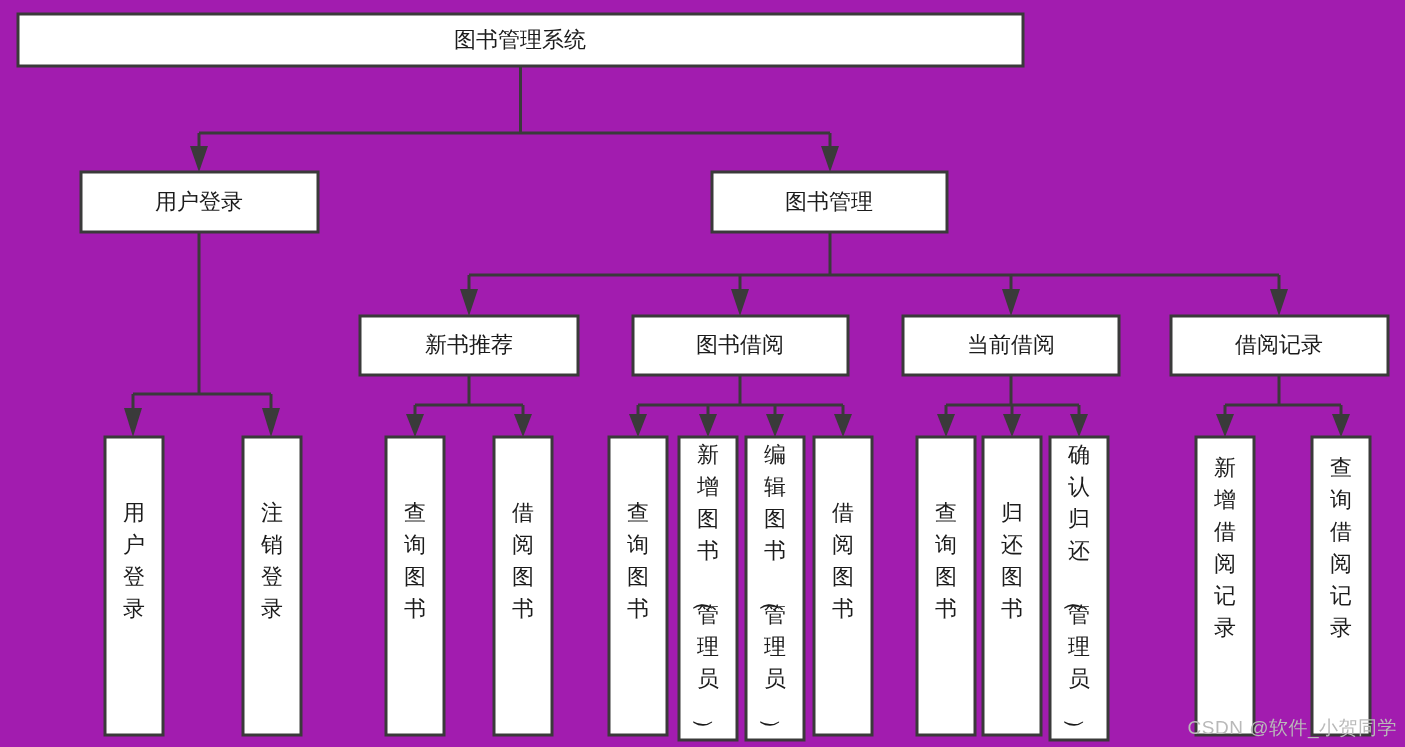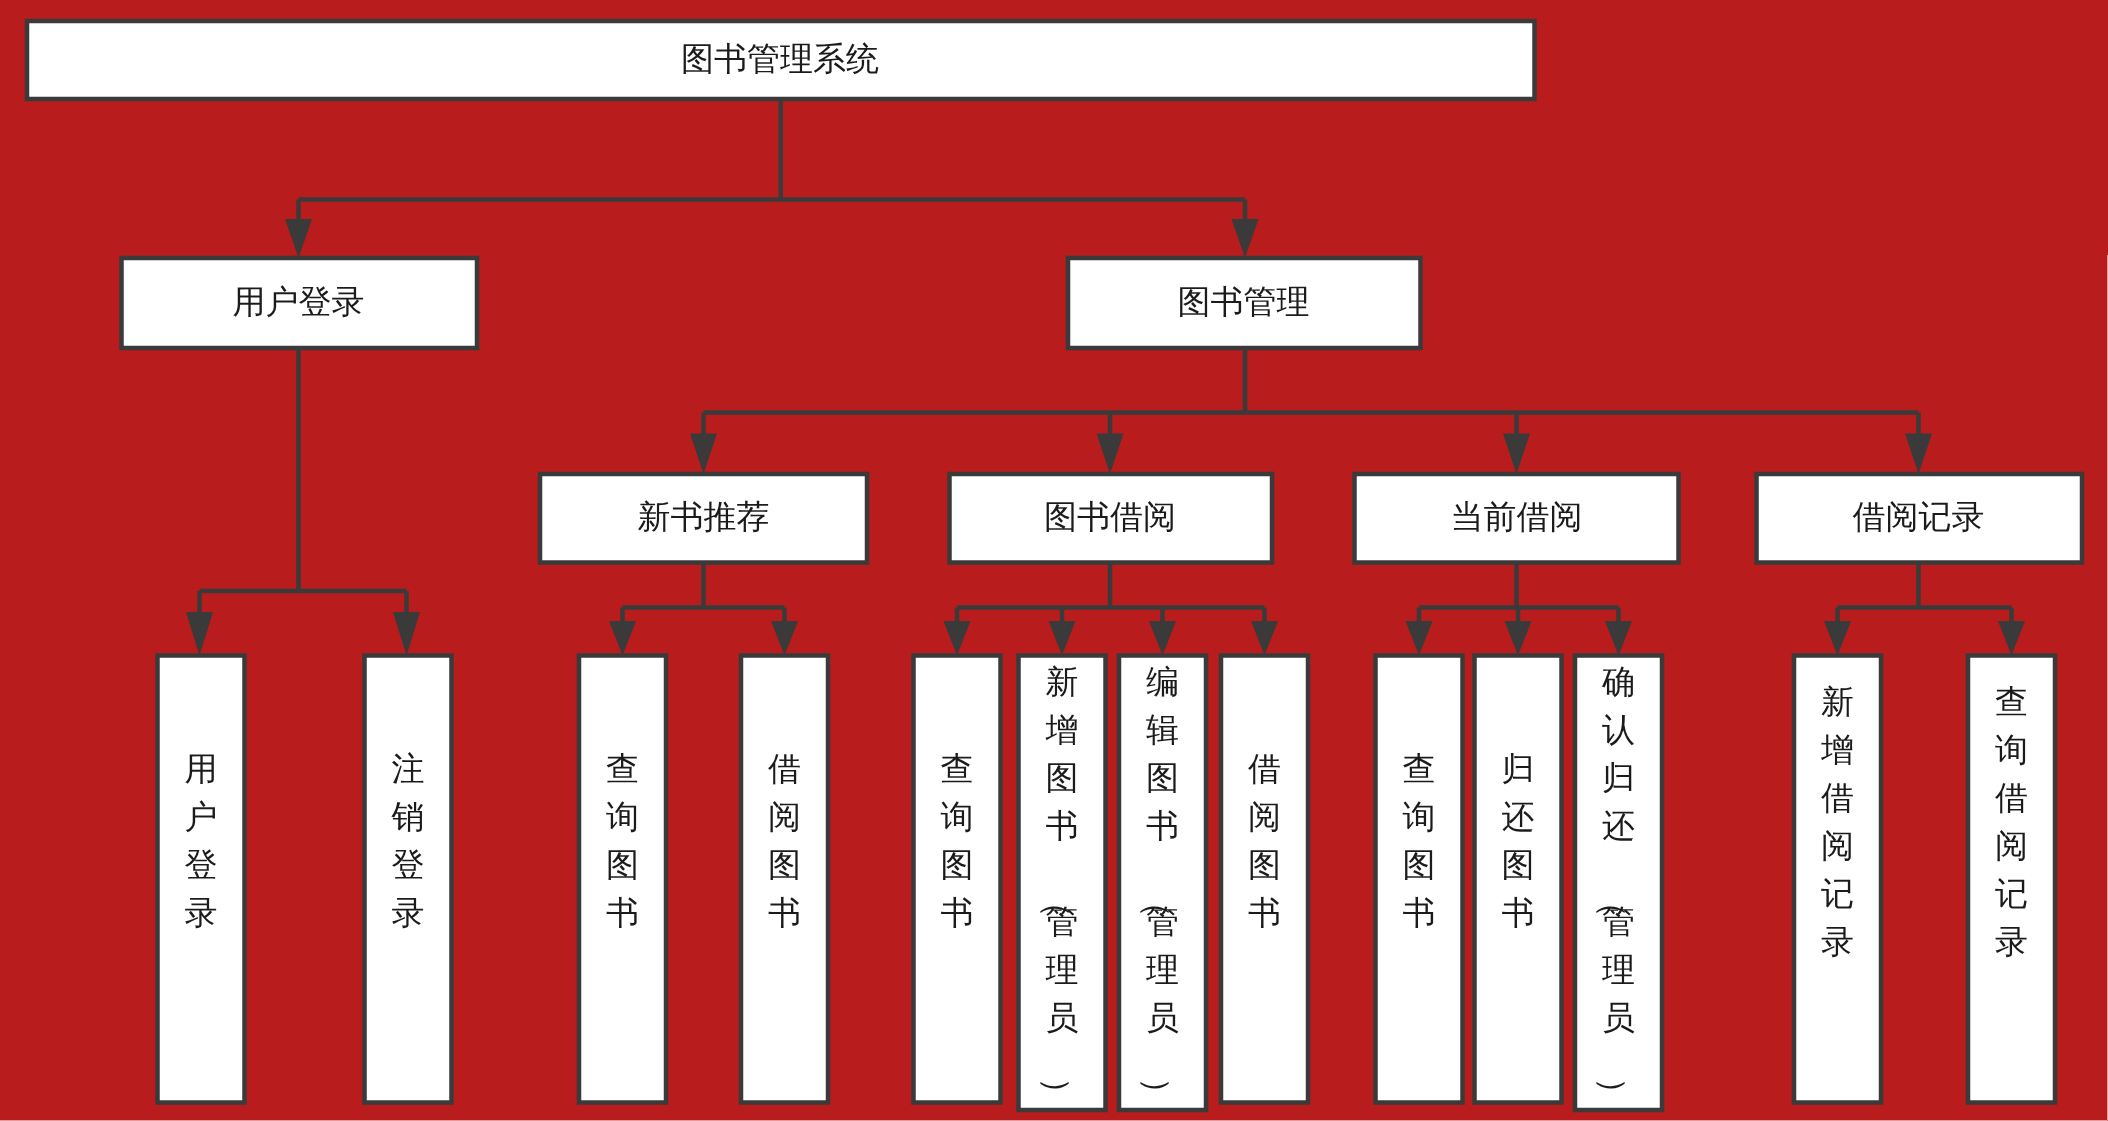--- a/index.html
+++ b/index.html
@@ -8,21 +8,21 @@
     padding: 0;
     background: #ffffff;
   }
   body {
     font-family: "Liberation Sans", "DejaVu Sans", sans-serif;
   }
   #diagram-canvas {
     position: relative;
     width: 1405px;
     height: 747px;
-    background: #b91c1c;
+    background: #a21caf;
     overflow: hidden;
   }
   svg.diagram-svg {
     position: absolute;
     left: 0;
     top: 0;
     width: 1405px;
     height: 747px;
     display: block;
   }
@@ -245,14 +245,15 @@
       <text class="node-label-v" x="1225" y="475"><tspan x="1225" y="475">新</tspan><tspan x="1225" y="507">增</tspan><tspan x="1225" y="539">借</tspan><tspan x="1225" y="571">阅</tspan><tspan x="1225" y="603">记</tspan><tspan x="1225" y="635">录</tspan></text>
     </g>
 
     <g>
       <rect class="node-box" x="1312" y="437" width="58" height="298"></rect>
       <text class="node-label-v" x="1341" y="475"><tspan x="1341" y="475">查</tspan><tspan x="1341" y="507">询</tspan><tspan x="1341" y="539">借</tspan><tspan x="1341" y="571">阅</tspan><tspan x="1341" y="603">记</tspan><tspan x="1341" y="635">录</tspan></text>
     </g>
 
   </svg>
 
+  <div class="watermark">CSDN @软件_小贺同学</div>
 
 </div>
 
 </body></html>

